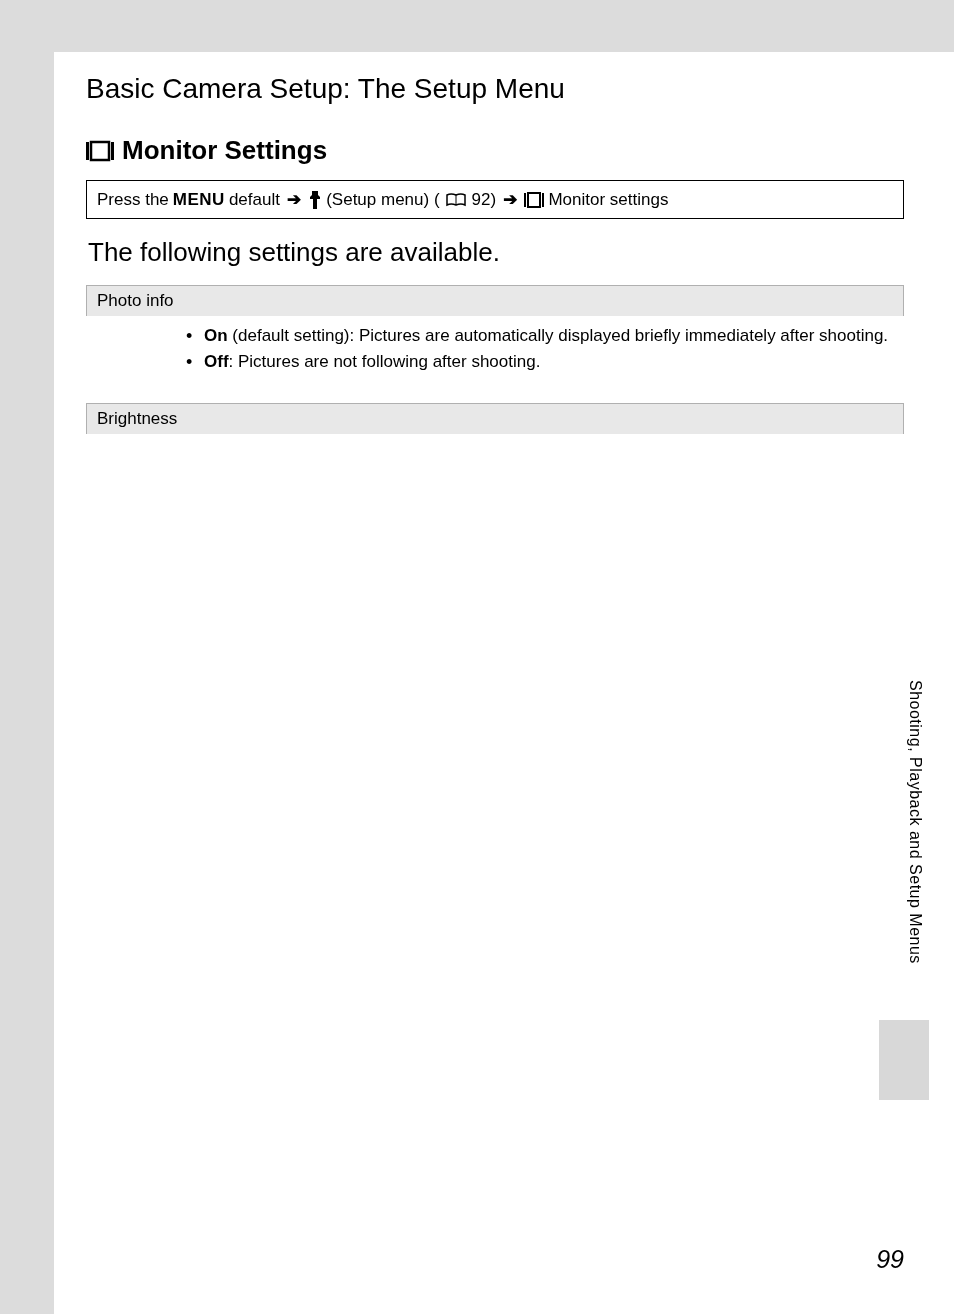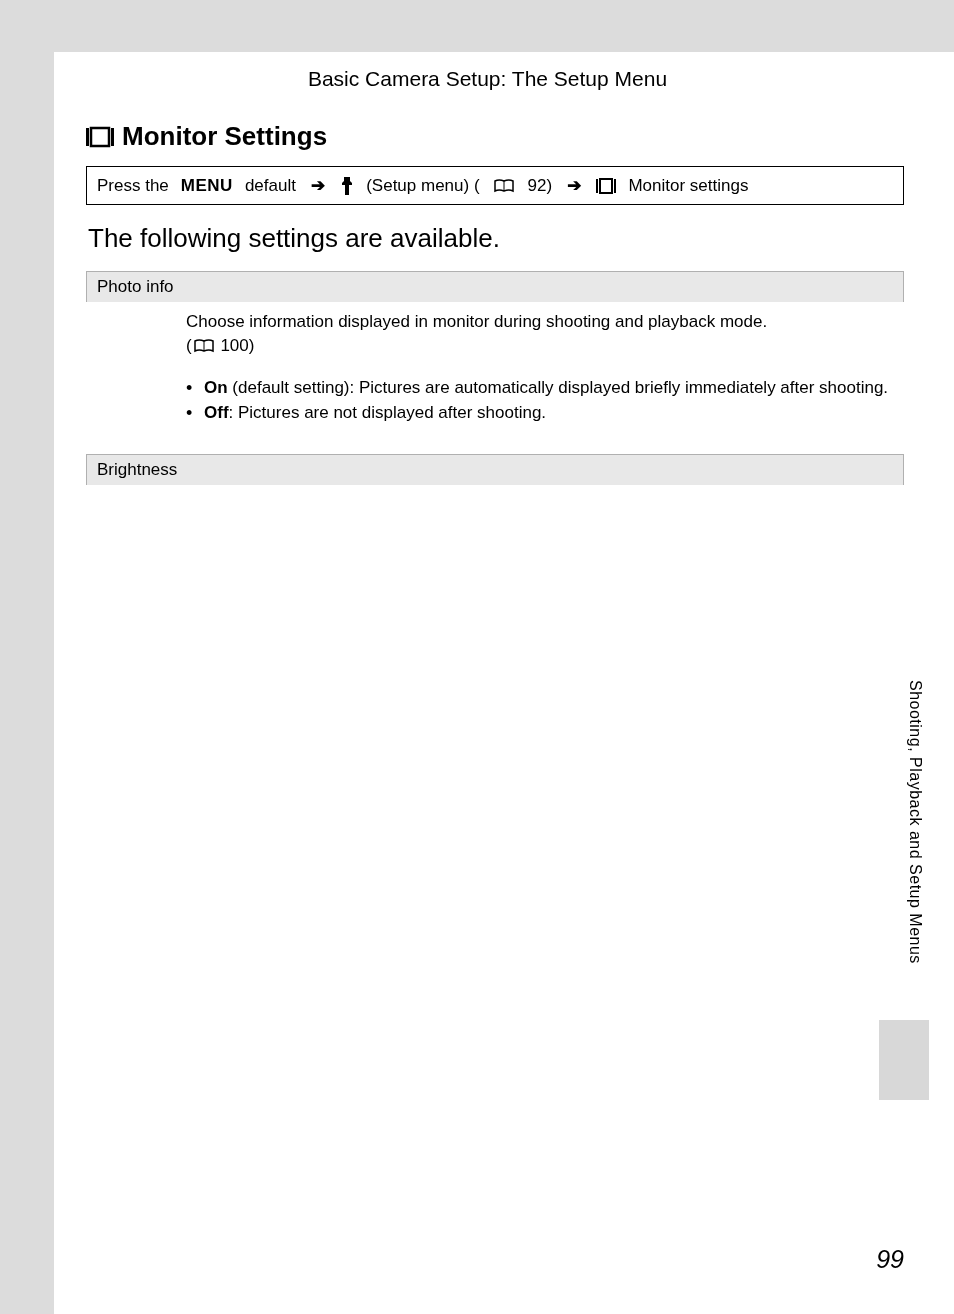--- a/index.html
+++ b/index.html
@@ -39,25 +39,26 @@
     .content-area {
       position: absolute;
       left: 54px;
       top: 52px;
       right: 0;
       bottom: 0;
       background: #ffffff;
       padding: 15px 50px 0 32px;
     }
     .chapter-header {
-      text-align: center;
-      font-size: 21px;
+      text-align: left;
+      font-size: 28px;
       color: #000;
       margin-bottom: 30px;
       padding-right: 15px;
+      margin-top: 6px;
     }
     .section-title {
       font-size: 26px;
       font-weight: bold;
       color: #000;
       margin-bottom: 14px;
       display: flex;
       align-items: center;
       gap: 8px;
     }
@@ -66,21 +67,21 @@
       align-items: center;
     }
     .nav-box {
       border: 1px solid #000;
       padding: 8px 10px;
       font-size: 17px;
       margin-bottom: 18px;
       display: flex;
       align-items: center;
       flex-wrap: wrap;
-      gap: 12px;
+      gap: 4px;
     }
     .nav-box .menu-label {
       font-family: 'Arial Narrow', Arial, sans-serif;
       font-weight: bold;
       letter-spacing: 0.5px;
     }
     .arrow {
       font-weight: bold;
       margin: 0 3px;
     }
@@ -214,38 +215,28 @@
         </svg>
       </span>
       <span>Monitor settings</span>
     </div>
 
     <div class="intro-text">The following settings are available.</div>
 
     <div class="setting-table">
 
       <div class="setting-header">Photo info</div>
-      <div class="setting-body">
-        <span>Choose information displayed in monitor during shooting and playback mode.</span><br>
-        <span>(</span><span class="book-icon">
-            <svg width="20" height="14" viewBox="0 0 20 14">
-              <path d="M1 2 Q5 0 10 2 Q15 0 19 2 L19 12 Q15 10 10 12 Q5 10 1 12 Z" fill="none" stroke="#000" stroke-width="1.5"></path>
-              <line x1="10" y1="2" x2="10" y2="12" stroke="#000" stroke-width="1"></line>
-            </svg>
-          </span>
-        <span>100)</span>
-      </div>
 
       <div class="setting-body">
         <ul>
           <li>
             <span class="bold">On</span><span> (default setting): Pictures are automatically displayed briefly immediately after shooting.</span>
           </li>
           <li>
-            <span class="bold">Off</span><span>: Pictures are not displayed after shooting.</span>
+            <span class="bold">Off</span><span>: Pictures are not following after shooting.</span>
           </li>
         </ul>
       </div>
 
       <div class="setting-header">Brightness</div>
 
     </div>
 
   </div>
 

